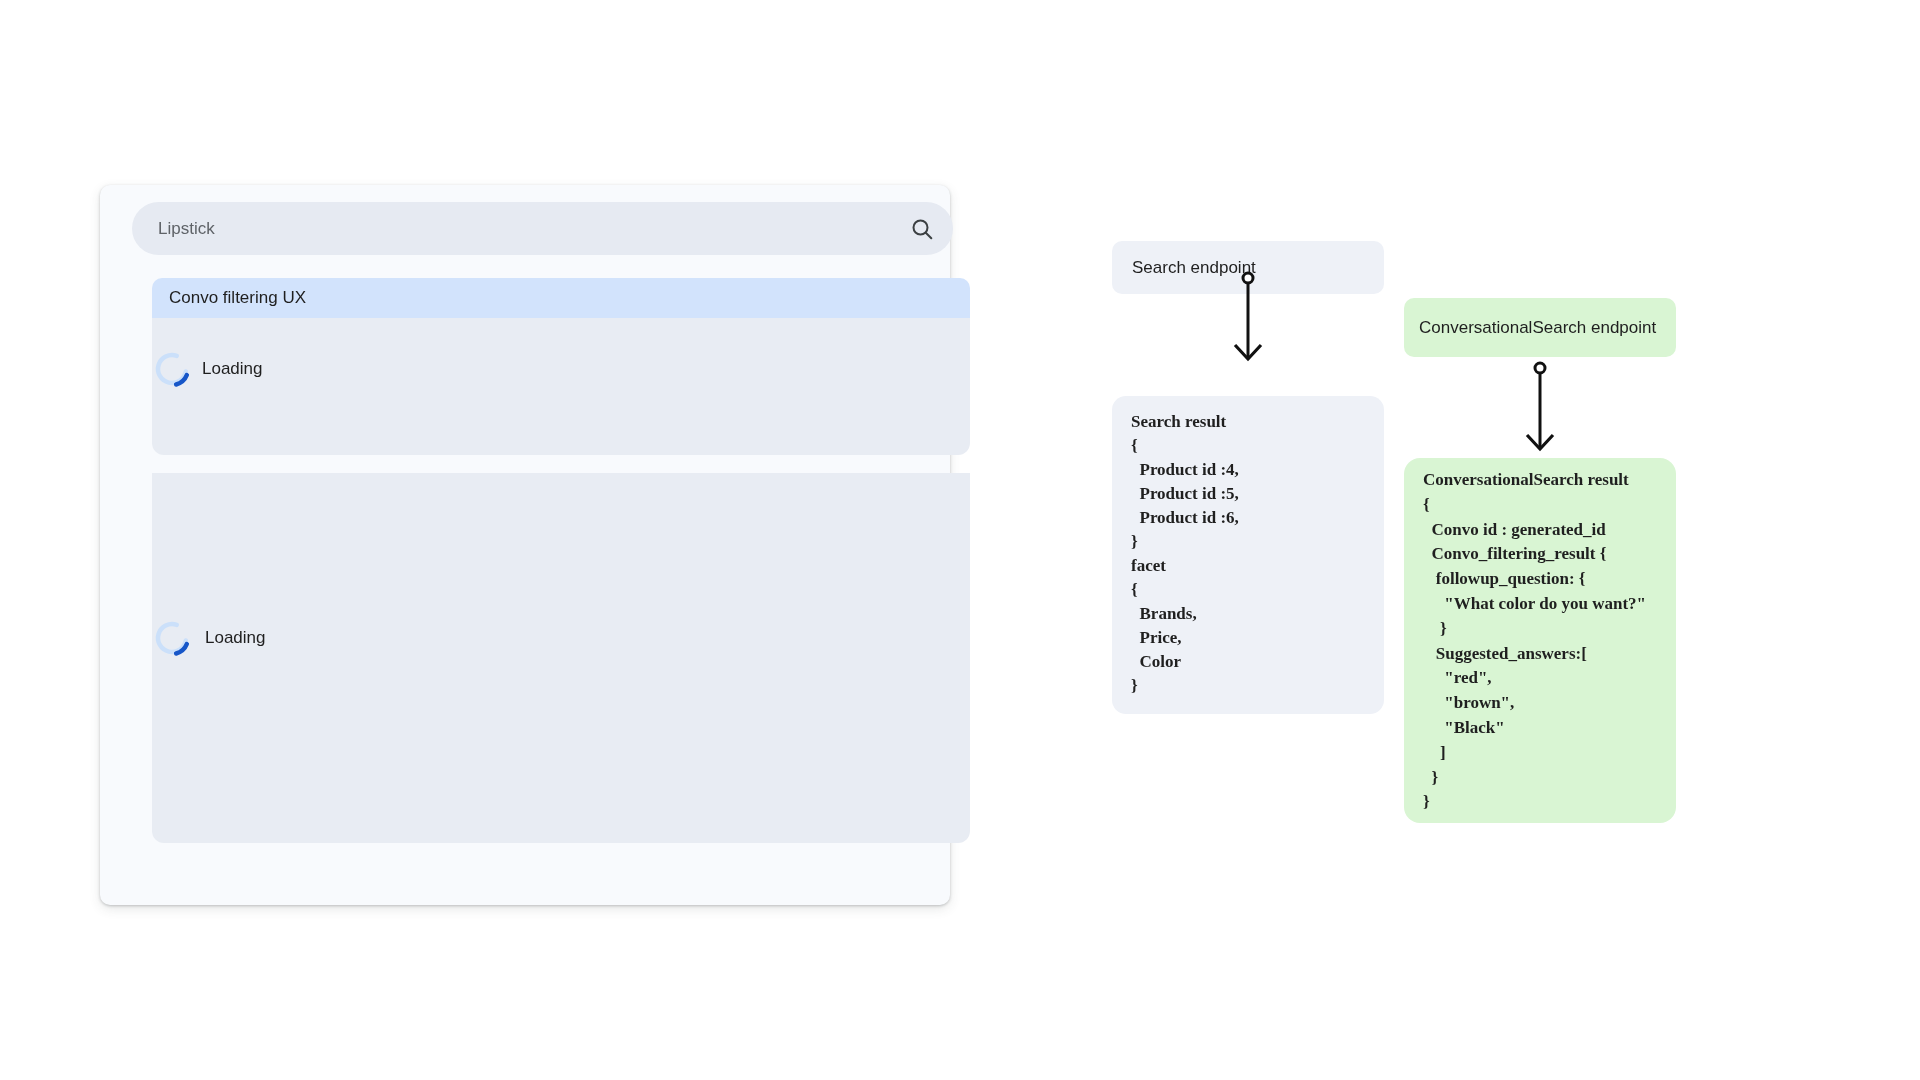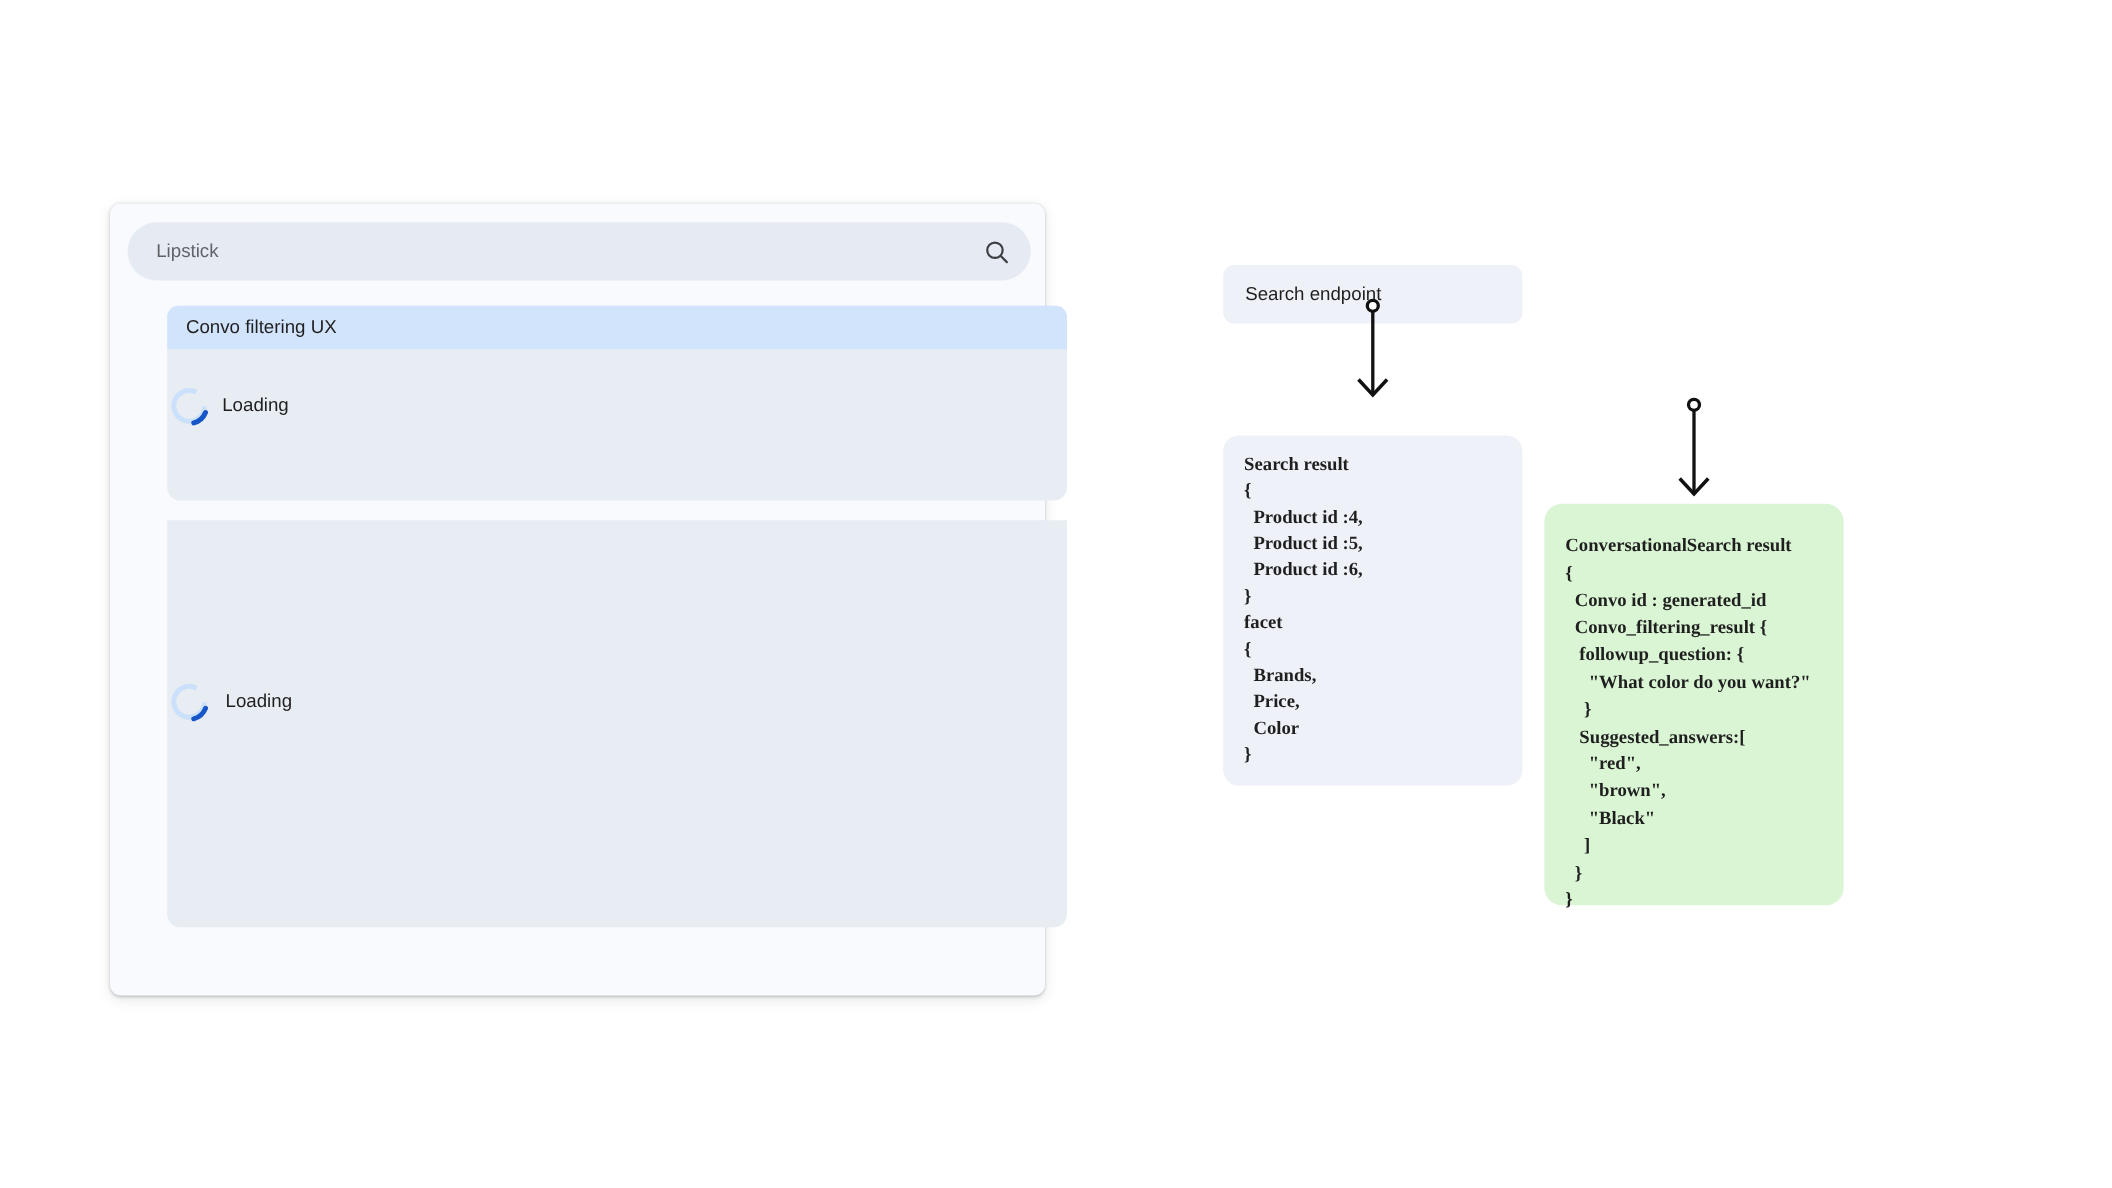--- a/index.html
+++ b/index.html
@@ -15,21 +15,21 @@
     font-family:"Liberation Sans","DejaVu Sans",sans-serif;color:var(--text-primary);
     font-size:17px;
   }
   
   .card{
     position:absolute;left:100px;top:185px;width:850px;height:720px;
     background:var(--card-bg);border-radius:10px;
     box-shadow:0 1px 3px rgba(60,64,67,.28),0 4px 12px rgba(60,64,67,.12);
   }
   .search-pill{
-    position:absolute;left:16px;top:17px;width:821px;height:53px;border-radius:27px;
+    position:absolute;left:32px;top:17px;width:821px;height:53px;border-radius:27px;
     background:var(--pill-bg);display:flex;align-items:center;padding:0 19px 0 26px;box-sizing:border-box;
   }
   .search-text{flex:1;color:var(--text-muted);}
   .search-icon{width:24px;height:24px;flex:0 0 auto;}
   .panel{position:absolute;left:16px;width:818px;padding-left:36px;}
   .panel-header{
     height:40px;background:var(--header-bg);border-radius:10px 10px 0 0;
     display:flex;align-items:center;padding-left:17px;box-sizing:border-box;
   }
   .panel-body{position:relative;background:var(--panel-bg);border-radius:0 0 12px 12px;}
@@ -44,21 +44,21 @@
   .loading-text{line-height:20px;}
   
   .node{position:absolute;box-sizing:border-box;white-space:pre;}
   .node-endpoint{display:flex;align-items:center;border-radius:10px;}
   .gray{background:var(--gray-node-bg);margin-top:28px;}
   .green{background:var(--green-node-bg);}
   .node-search-endpoint{left:1112px;top:213px;width:272px;height:53px;padding-left:20px;}
   .node-search-result{left:1112px;top:368px;width:272px;height:318px;border-radius:14px;padding:14px 8px 0 19px;}
   .node-search-result .code-line{line-height:24px;}
   .node-conv-endpoint{left:1404px;top:298px;width:272px;height:59px;padding-left:15px;}
-  .node-conv-result{left:1404px;top:458px;width:272px;height:365px;border-radius:16px;padding:26px 6px 0 19px;}
+  .node-conv-result{left:1404px;top:458px;width:272px;height:365px;border-radius:16px;padding:10px 6px 0 19px;}
   .node-conv-result .code-line{line-height:24.8px;}
   .code-line{white-space:pre;font-family:Liberation Serif, serif;}
   .code-line.bold{font-weight:bold;}
   .connector{position:absolute;width:36px;height:96px;}
   .connector-1{left:1230px;top:268px;}
   .connector-2{left:1522px;top:358px;}
 </style>
 </head>
 <body>
 
@@ -108,20 +108,23 @@
   </div>
 
   <svg class="connector connector-1" viewBox="0 0 36 96">
     <circle cx="18" cy="10" r="5" fill="#ffffff" stroke="var(--arrow-color)" stroke-width="3"></circle>
     <line x1="18" y1="15.5" x2="18" y2="91" stroke="var(--arrow-color)" stroke-width="3"></line>
     <polyline points="5,77 18,91 31,77" fill="none" stroke="var(--arrow-color)" stroke-width="3.2"></polyline>
   </svg>
 
   <div class="node gray node-search-result"><div class="code-line bold">Search result</div><div class="code-line bold">{</div><div class="code-line bold">  Product id :4,</div><div class="code-line bold">  Product id :5,</div><div class="code-line bold">  Product id :6,</div><div class="code-line bold">}</div><div class="code-line bold">facet</div><div class="code-line bold">{</div><div class="code-line bold">  Brands,</div><div class="code-line bold">  Price,</div><div class="code-line bold">  Color</div><div class="code-line bold">}</div></div>
 
+  <div class="node node-endpoint green node-conv-endpoint">
+    <span>ConversationalSearch endpoint</span>
+  </div>
 
   <svg class="connector connector-2" viewBox="0 0 36 96">
     <circle cx="18" cy="10" r="5" fill="#ffffff" stroke="var(--arrow-color)" stroke-width="3"></circle>
     <line x1="18" y1="15.5" x2="18" y2="91" stroke="var(--arrow-color)" stroke-width="3"></line>
     <polyline points="5,77 18,91 31,77" fill="none" stroke="var(--arrow-color)" stroke-width="3.2"></polyline>
   </svg>
 
   <div class="node green node-conv-result"><div class="code-line bold">ConversationalSearch result</div><div class="code-line bold">{</div><div class="code-line bold">  Convo id : generated_id</div><div class="code-line bold">  Convo_filtering_result {</div><div class="code-line bold">   followup_question: {</div><div class="code-line bold">     "What color do you want?"</div><div class="code-line bold">    }</div><div class="code-line bold">   Suggested_answers:[</div><div class="code-line bold">     "red",</div><div class="code-line bold">     "brown",</div><div class="code-line bold">     "Black"</div><div class="code-line bold">    ]</div><div class="code-line bold">  }</div><div class="code-line bold">}</div></div>
 
 </div>

